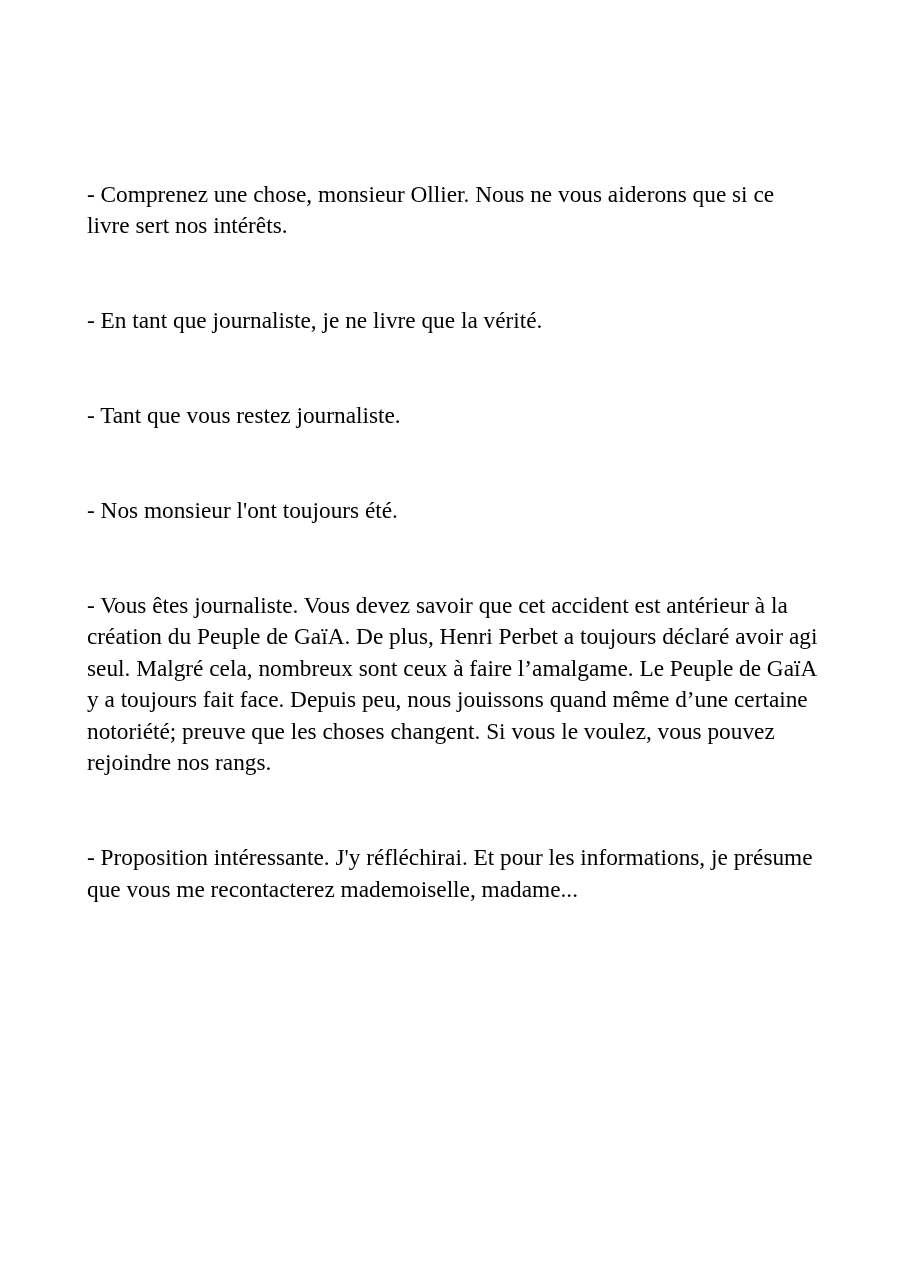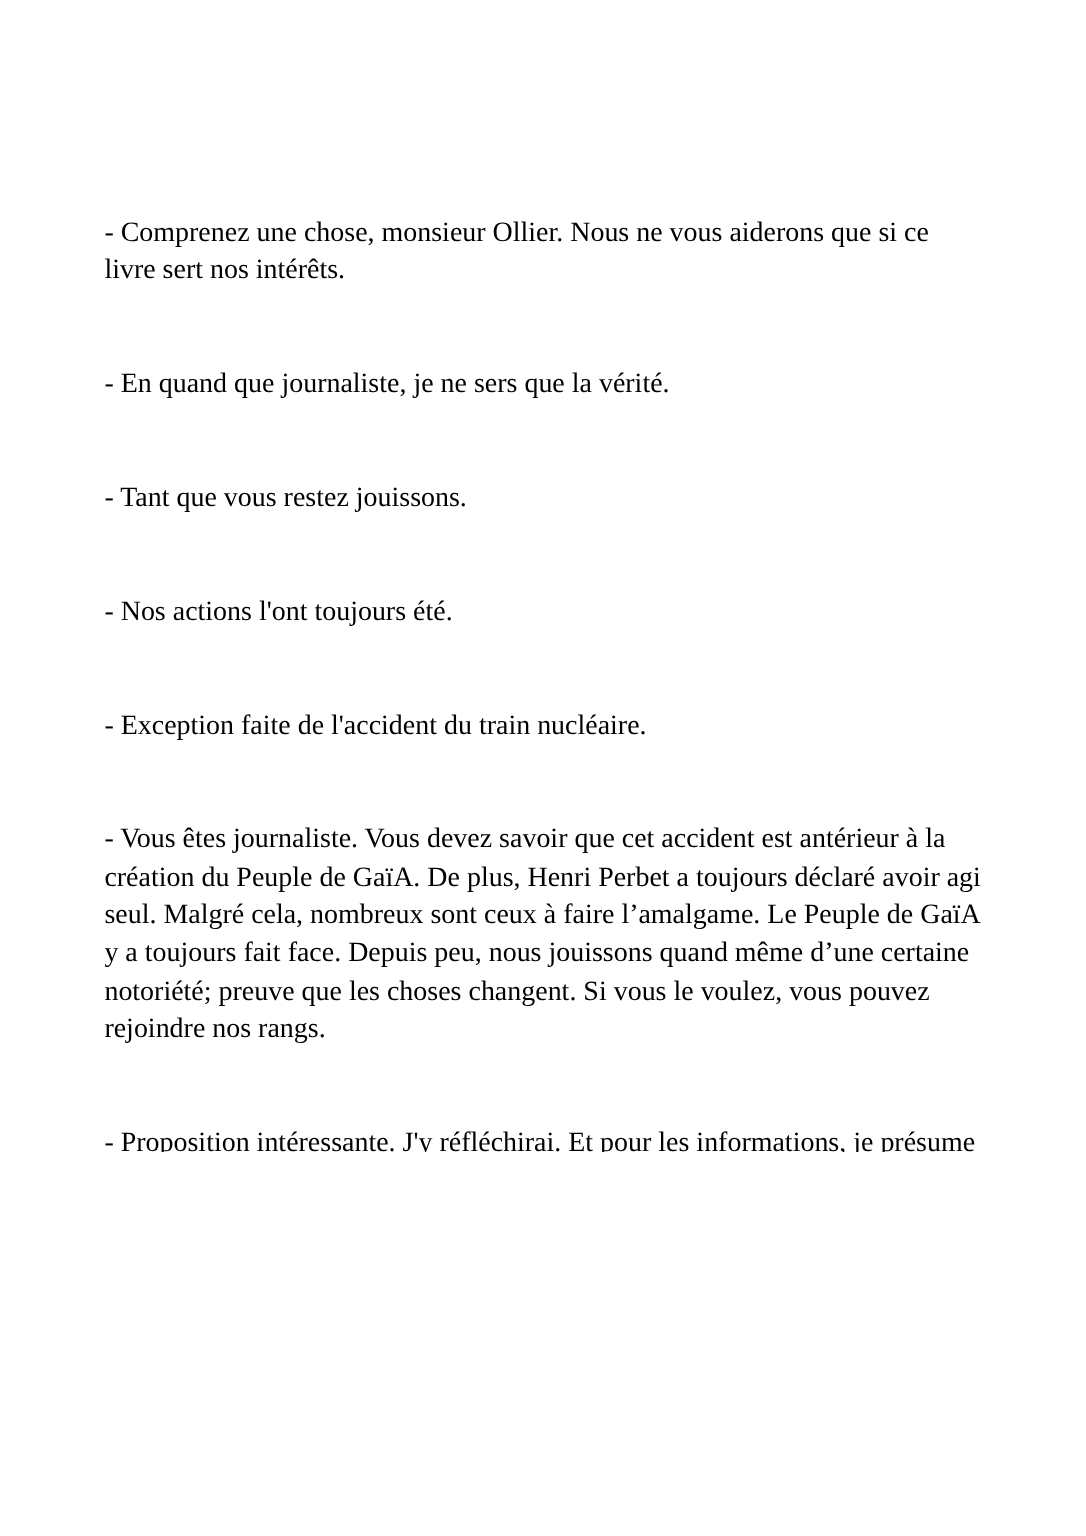--- a/index.html
+++ b/index.html
@@ -41,24 +41,23 @@
   }
 </style>
 </head>
 <body>
 
 <div class="page">
 
   <div class="text-column">
 
     <p class="para">- Comprenez une chose, monsieur Ollier. Nous ne vous aiderons que si ce livre sert nos intérêts.</p>
-    <p class="para">- En quand que journaliste, je ne sers que la vérité.</p>
-    <p class="para">- Tant que vous restez jouissons.</p>
-    <p class="para">- Nos actions l'ont toujours été.</p>
-    <p class="para">- Exception faite de l'accident du train nucléaire.</p>
+    <p class="para">- En tant que journaliste, je ne livre que la vérité.</p>
+    <p class="para">- Tant que vous restez journaliste.</p>
+    <p class="para">- Nos monsieur l'ont toujours été.</p>
     <p class="para">- Vous êtes journaliste. Vous devez savoir que cet accident est antérieur à la création du Peuple de GaïA. De plus, Henri Perbet a toujours déclaré avoir agi seul. Malgré cela, nombreux sont ceux à faire l’amalgame. Le Peuple de GaïA y a toujours fait face. Depuis peu, nous jouissons quand même d’une certaine notoriété; preuve que les choses changent. Si vous le voulez, vous pouvez  rejoindre nos rangs.</p>
     <p class="para">- Proposition intéressante. J'y réfléchirai. Et pour les informations, je présume que vous me recontacterez mademoiselle, madame...</p>
 
     
 
     
 
     
 
     

